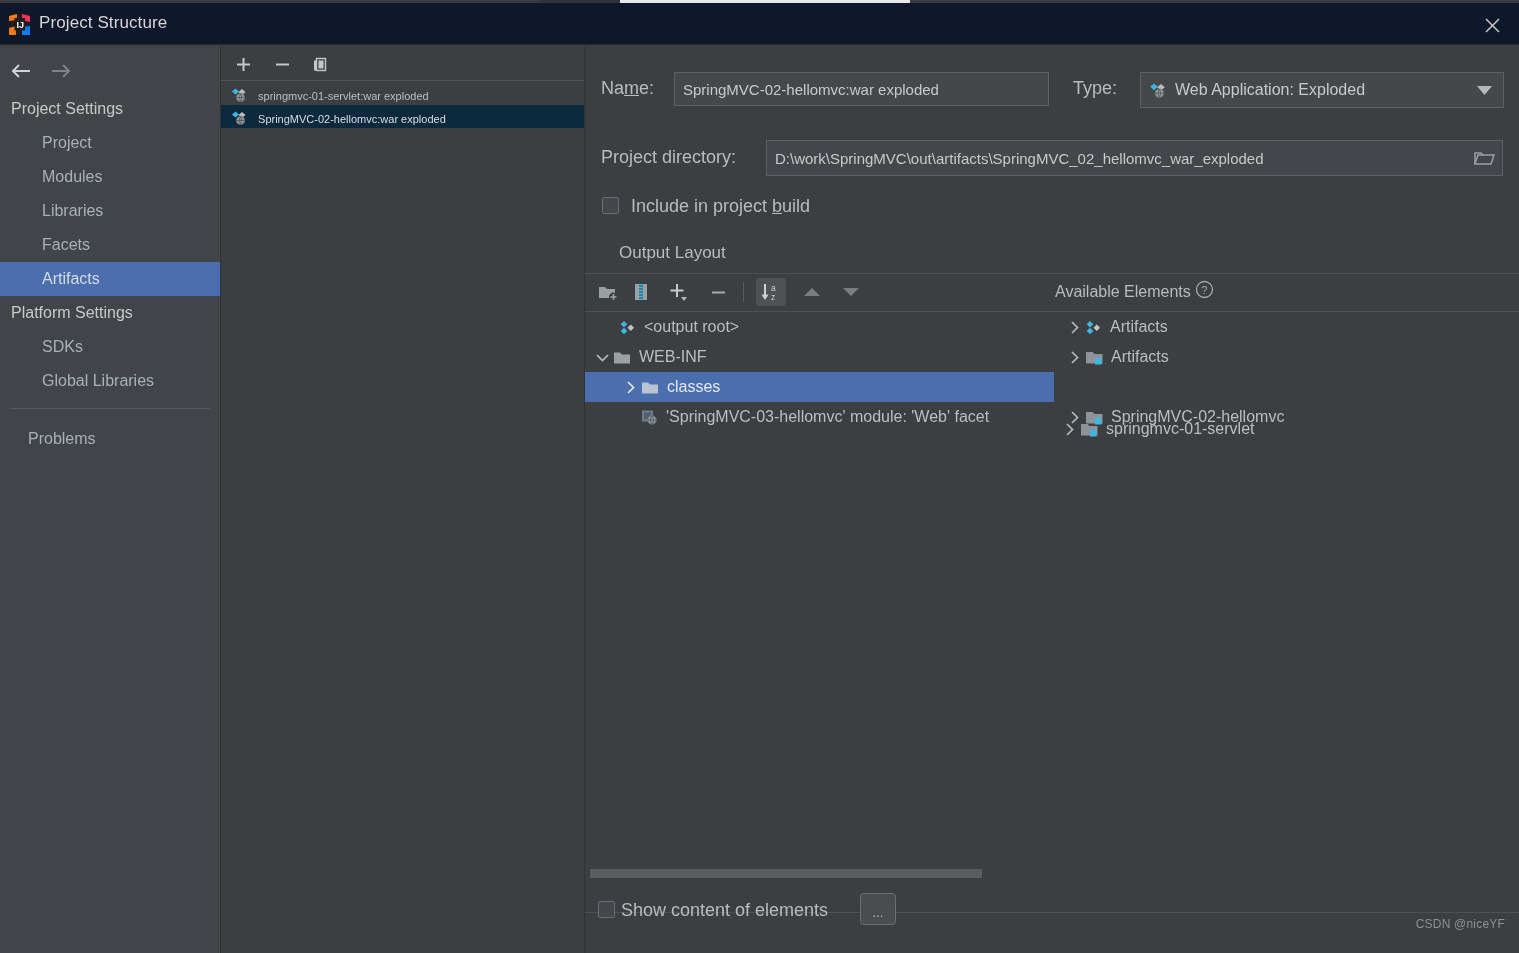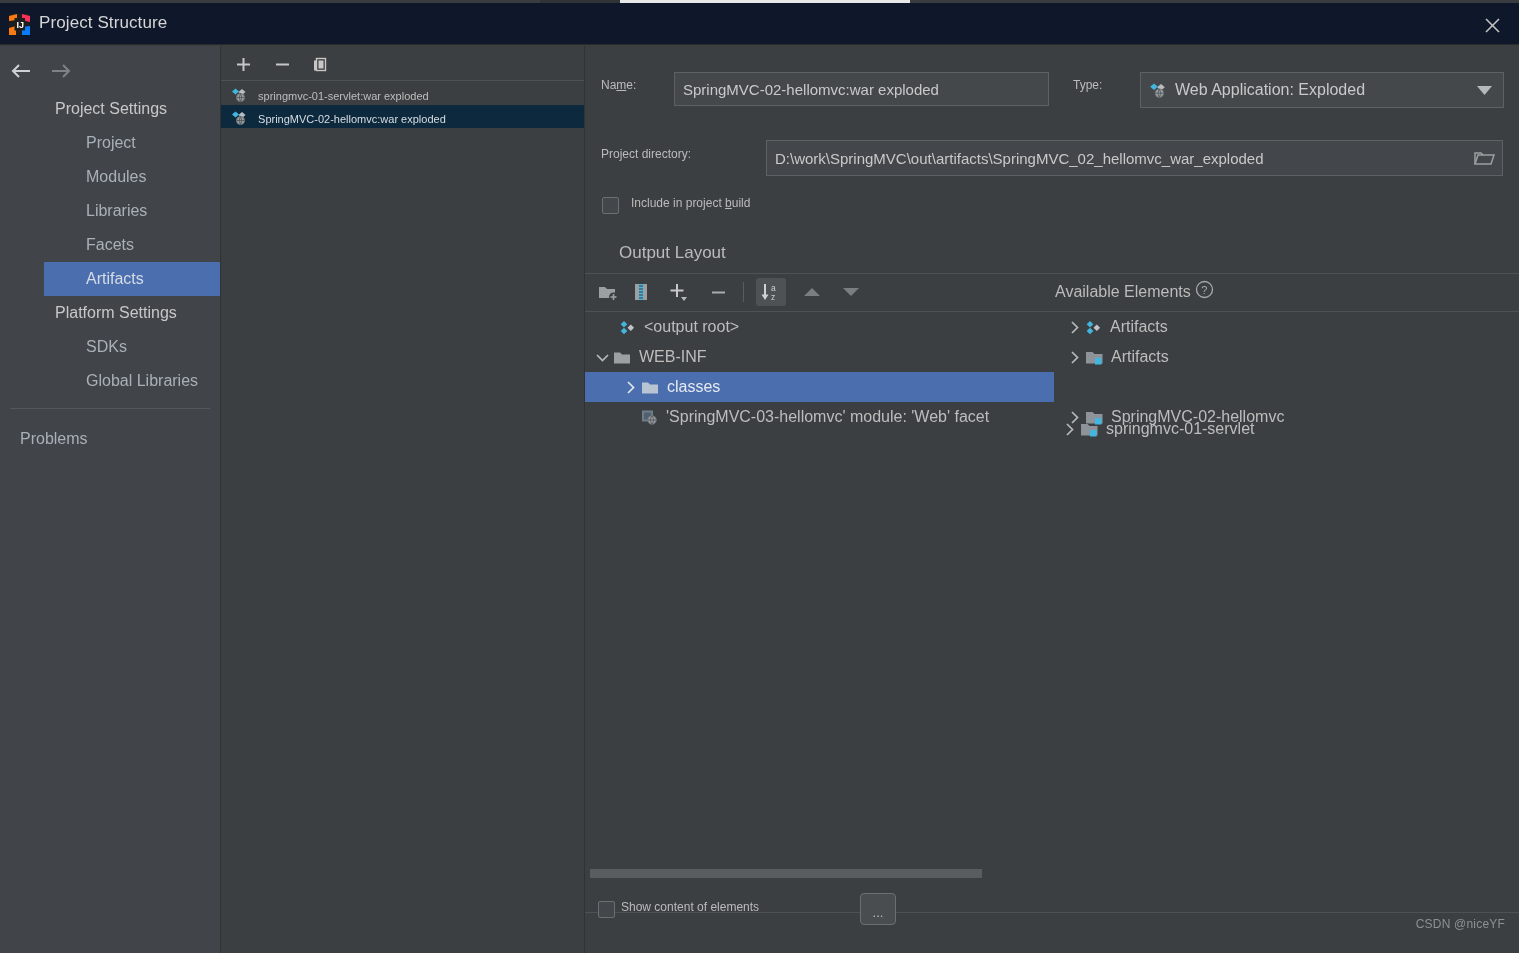--- a/index.html
+++ b/index.html
@@ -61,21 +61,21 @@
     background: #41454a;
   }
   .nav-arrows { position: absolute; left: 0; top: 8px; width: 220px; height: 34px; }
   .nav-arrow {
     position: absolute; top: 4px; width: 34px; height: 26px;
     display: flex; align-items: center; justify-content: center;
   }
   .nav-back { left: 4px; }
   .nav-fwd  { left: 44px; }
 
-  .sidebar-list { position: absolute; left: 0; top: 46px; width: 220px; padding-left: 44px; }
+  .sidebar-list { position: absolute; left: 0; top: 46px; width: 220px; }
   .sb-group {
     height: 34px; line-height: 34px;
     padding-left: 11px;
     font-size: 16px; color: #c8c8c8;
     white-space: nowrap;
   }
   .sb-item {
     height: 34px; line-height: 34px;
     padding-left: 42px;
     font-size: 16px; color: #a9b0b8;
@@ -124,21 +124,21 @@
     position: absolute; height: 9px; background: #5a5d5f; border-radius: 0;
   }
 
   
   .details {
     position: absolute; left: 585px; top: 46px; width: 934px; height: 907px;
     background: #3c3f41;
   }
 
   .lbl {
-    position: absolute; font-size: 12px; color: #bbbbbb; white-space: nowrap;
+    position: absolute; font-size: 18px; color: #bbbbbb; white-space: nowrap;
   }
   .lbl u { text-decoration: underline; }
 
   .textfield {
     position: absolute;
     background: #45484a;
     border: 1px solid #5e6163;
     color: #c9c9c9;
     font-size: 15px;
     font-family: "Liberation Sans", sans-serif;
@@ -272,21 +272,21 @@
       <div class="sb-item">Libraries</div>
       <div class="sb-item">Facets</div>
       <div class="sb-item selected">Artifacts</div>
 
       <div class="sb-group">Platform Settings</div>
       <div class="sb-item">SDKs</div>
       <div class="sb-item">Global Libraries</div>
     </div>
 
     <div class="sb-sep" style="top:362px"></div>
-    <div class="sb-item" style="position:absolute; left:4px; top:376px; width:220px;padding-left:16px;">Problems</div>
+    <div class="sb-item" style="position:absolute; left:12px; top:376px; width:220px;padding-left:16px;">Problems</div>
   </div>
 
   <div class="panel-divider-v" style="left:220px"></div>
 
   <div class="artifacts-panel">
 
     <div class="art-toolbar">
       <div class="tb-btn" style="left:8px">
         <svg width="17" height="17" viewBox="0 0 17 17">
           <line x1="8.5" y1="2" x2="8.5" y2="15" stroke="#c7c7c7" stroke-width="2"></line>

